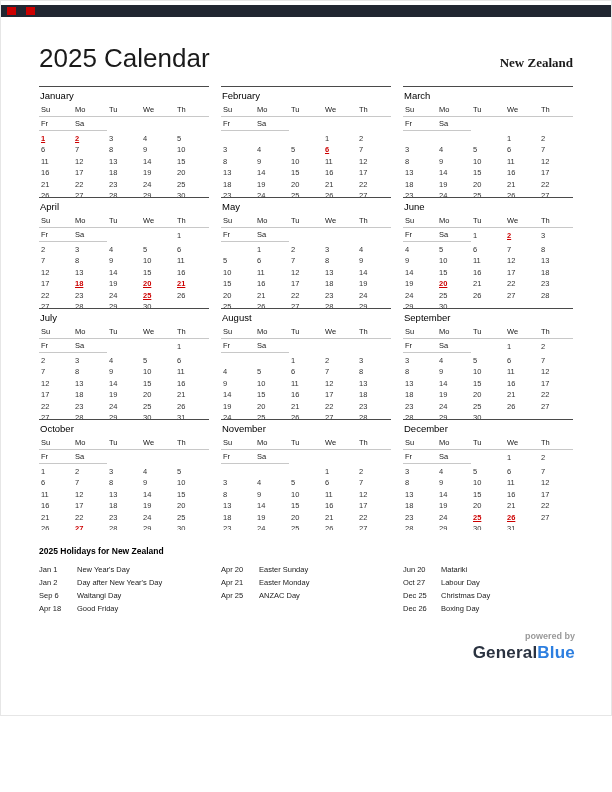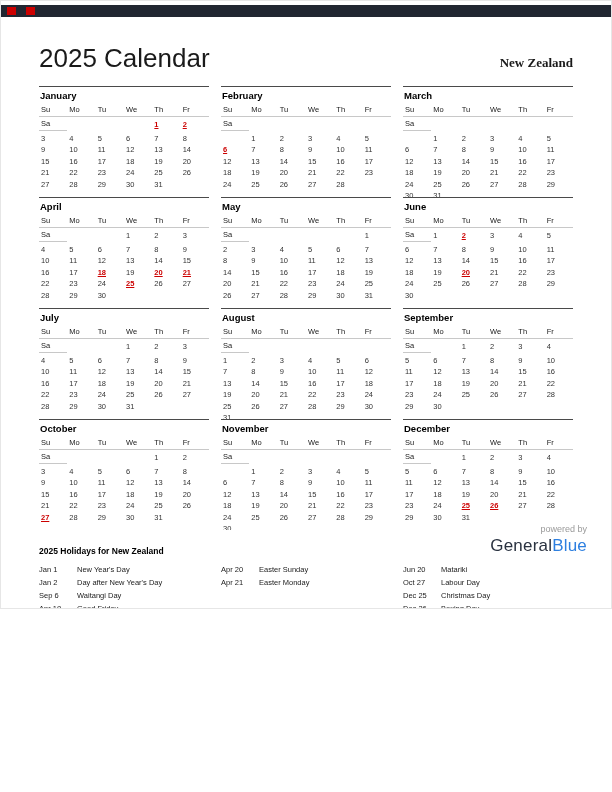--- a/index.html
+++ b/index.html
@@ -3,21 +3,21 @@
 <meta charset="utf-8">
 <style>
   * { box-sizing: border-box; margin: 0; padding: 0; }
   html, body { background: #ffffff; }
   body {
     width: 612px; height: 792px;
     font-family: "Liberation Sans", sans-serif;
     position: relative;
   }
   .page {
-    width: 612px; height: 609px;
+    width: 612px; height: 716px;
     position: relative;
     background: #fff;
     border: 1px solid #e6e6e6;
     overflow: hidden;
   }
   .top-bar {
     margin-top: 4px;
     height: 12px;
     background: var(--top-bar, #212631);
     position: relative;
@@ -39,25 +39,25 @@
 
   .months-grid {
     display: grid;
     grid-template-columns: repeat(3, 1fr);
     column-gap: 12px;
     grid-auto-rows: 111px;
     margin: 0 38px;
   }
   .month { overflow: hidden; }
   .month-name {
-    font-weight: 700; font-size: 9.5px; color: #000;
+    font-weight: 400; font-size: 9.5px; color: #000;
     border-top: 1px solid #4a4a4a;
     padding: 3px 0 2px 1px;
   }
-  .day-grid { display: grid; grid-template-columns: repeat(6, 1fr); }
+  .day-grid { display: grid; grid-template-columns: repeat(5, 1fr); }
   .dow {
     font-size: 7.5px; font-weight: 400; color: #1a1a1a;
     padding: 2px 0 2px 2px;
     border-bottom: 1px solid #c8c8c8;
   }
   .day {
     font-size: 7.5px; color: #333;
     padding: 2.5px 0 0 2px;
     height: 11.5px;
   }
@@ -74,22 +74,23 @@
   }
   .holiday-columns {
     display: grid; grid-template-columns: repeat(3, 1fr);
     column-gap: 12px; align-items: start;
   }
   .holiday-item { display: flex; font-size: 7.5px; color: #222; line-height: 13px; }
   .holiday-date { width: 38px; flex: none; }
   .holiday-name { flex: 1; }
 
   .footer {
-    position: absolute; right: 24px; bottom: 52px;
+    position: absolute; right: 36px; bottom: 52px;
     text-align: right;
+    font-weight: bold;
   }
   .powered-by { font-size: 9px; color: #9a9a9a; margin-bottom: 2px; }
   .brand { font-size: 17px; letter-spacing: 0.2px; margin-left: 36px; }
   .brand .g { color: var(--brand-dark, #2a3240); }
   .brand .b { color: var(--brand-blue, #2d7fe0); }
 </style>
 </head>
 <body>
 
 <div class="page">
@@ -715,20 +716,24 @@
         </div>
         <div class="holiday-col">
           <div class="holiday-item">
             <span class="holiday-date">Apr 20</span>
             <span class="holiday-name">Easter Sunday</span>
           </div>
           <div class="holiday-item">
             <span class="holiday-date">Apr 21</span>
             <span class="holiday-name">Easter Monday</span>
           </div>
+          <div class="holiday-item">
+            <span class="holiday-date">Apr 25</span>
+            <span class="holiday-name">ANZAC Day</span>
+          </div>
         </div>
         <div class="holiday-col">
           <div class="holiday-item">
             <span class="holiday-date">Jun 20</span>
             <span class="holiday-name">Matariki</span>
           </div>
           <div class="holiday-item">
             <span class="holiday-date">Oct 27</span>
             <span class="holiday-name">Labour Day</span>
           </div>

